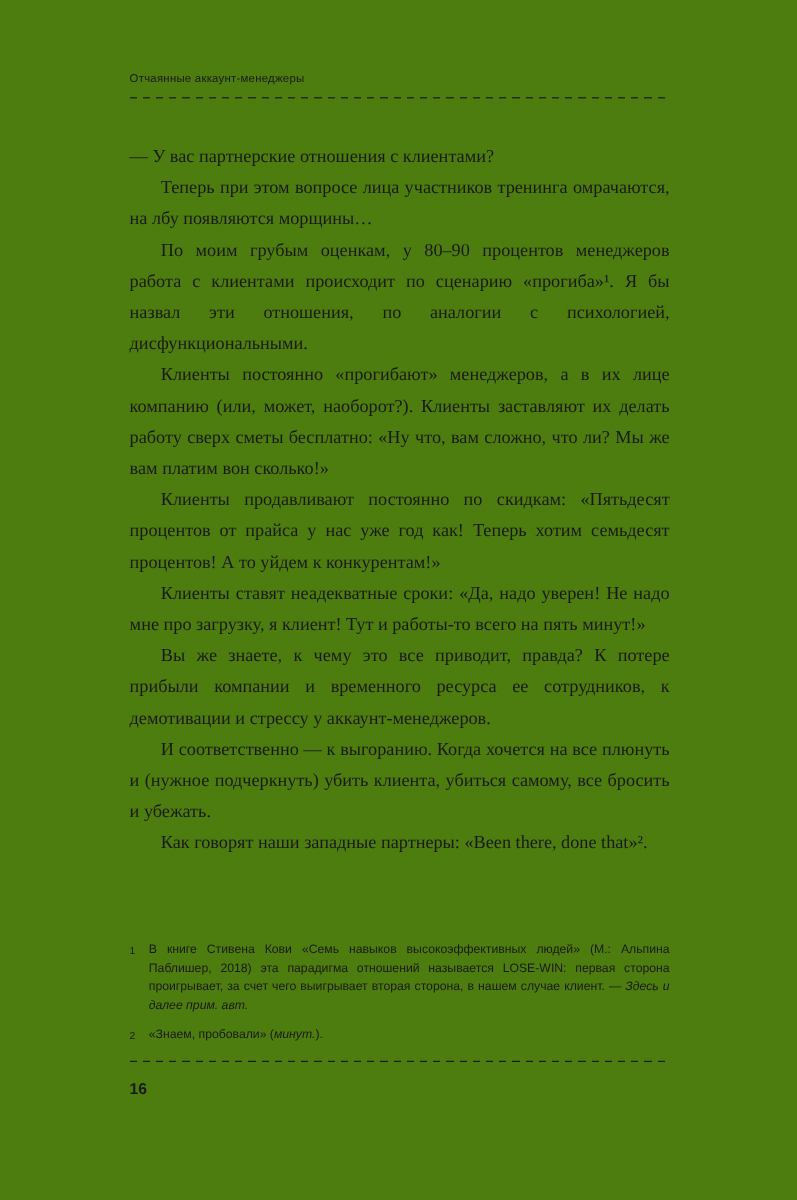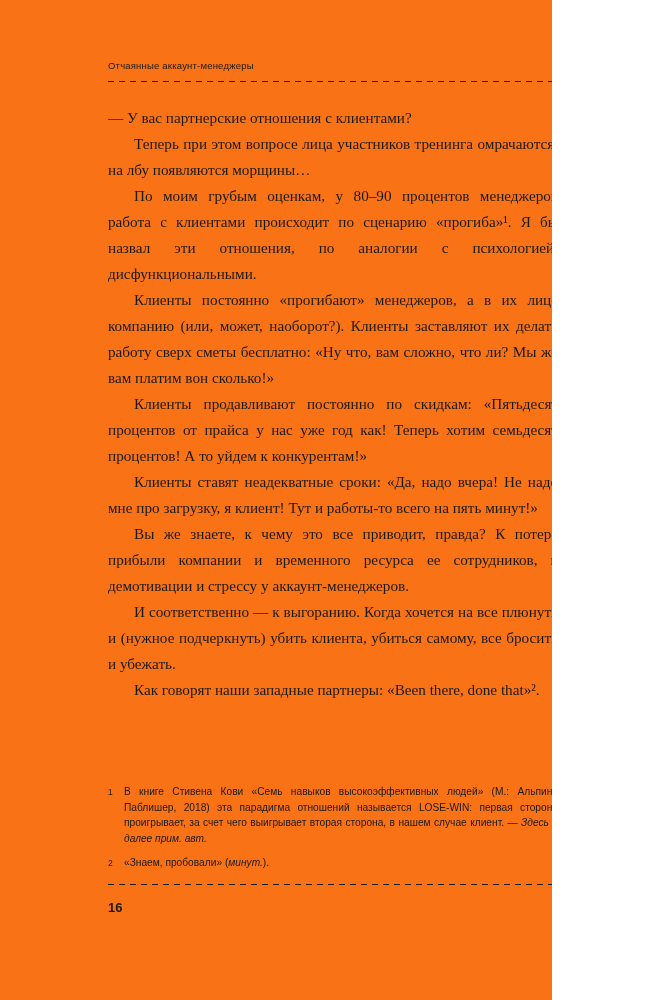--- a/index.html
+++ b/index.html
@@ -2,23 +2,23 @@
 <html><head>
 <meta charset="utf-8">
 <style>
   html, body {
     margin: 0;
     padding: 0;
     background: #ffffff;
   }
   .page {
     position: relative;
-    width: 552px;
+    width: 664px;
     height: 1000px;
-    background: #f97316;
+    background: #4d7c0f;
     box-sizing: border-box;
     overflow: hidden;
     font-family: "Liberation Serif", serif;
     color: #1a1a1a;
   }
   .content {
     position: absolute;
     left: 108px;
     top: 60px;
     width: 450px;
@@ -37,21 +37,21 @@
     background-image: repeating-linear-gradient(
       to right,
       #1a1a1a 0px,
       #1a1a1a 6px,
       rgba(0,0,0,0) 6px,
       rgba(0,0,0,0) 11px
     );
     margin: 0;
   }
   .body-text {
-    margin-top: 23px;
+    margin-top: 36px;
     font-size: 15.2px;
     line-height: 26px;
     text-align: justify;
     hyphens: manual;
   }
   .body-text p {
     margin: 0;
     text-indent: 26px;
   }
   .body-text p.no-indent {
@@ -111,21 +111,21 @@
     <div class="running-head">Отчаянные аккаунт-менеджеры</div>
 
     <div class="dashed-rule"></div>
 
     <div class="body-text">
       <p class="no-indent">— У вас партнерские отношения с клиентами?</p>
       <p>Теперь при этом вопросе лица участников тренинга омрачаются, на лбу появляются морщины…</p>
       <p>По моим грубым оценкам, у 80–90 процентов менеджеров работа с клиентами происходит по сценарию «прогиба»¹. Я бы назвал эти отношения, по аналогии с психологией, дисфункциональными.</p>
       <p>Клиенты постоянно «прогибают» менеджеров, а в их лице компанию (или, может, наоборот?). Клиенты заставляют их делать работу сверх сметы бесплатно: «Ну что, вам сложно, что ли? Мы же вам платим вон сколько!»</p>
       <p>Клиенты продавливают постоянно по скидкам: «Пятьдесят процентов от прайса у нас уже год как! Теперь хотим семьдесят процентов! А то уйдем к конкурентам!»</p>
-      <p>Клиенты ставят неадекватные сроки: «Да, надо вчера! Не надо мне про загрузку, я клиент! Тут и работы-то всего на пять минут!»</p>
+      <p>Клиенты ставят неадекватные сроки: «Да, надо уверен! Не надо мне про загрузку, я клиент! Тут и работы-то всего на пять минут!»</p>
       <p>Вы же знаете, к чему это все приводит, правда? К потере прибыли компании и временного ресурса ее сотрудников, к демотивации и стрессу у аккаунт-менеджеров.</p>
       <p>И соответственно — к выгоранию. Когда хочется на все плюнуть и (нужное подчеркнуть) убить клиента, убиться самому, все бросить и убежать.</p>
       <p>Как говорят наши западные партнеры: «Been there, done that»².</p>
     </div>
 
   </div>
 
   <div class="footnotes">
     <div class="fn-row">
       <div class="fn-marker">1</div>

